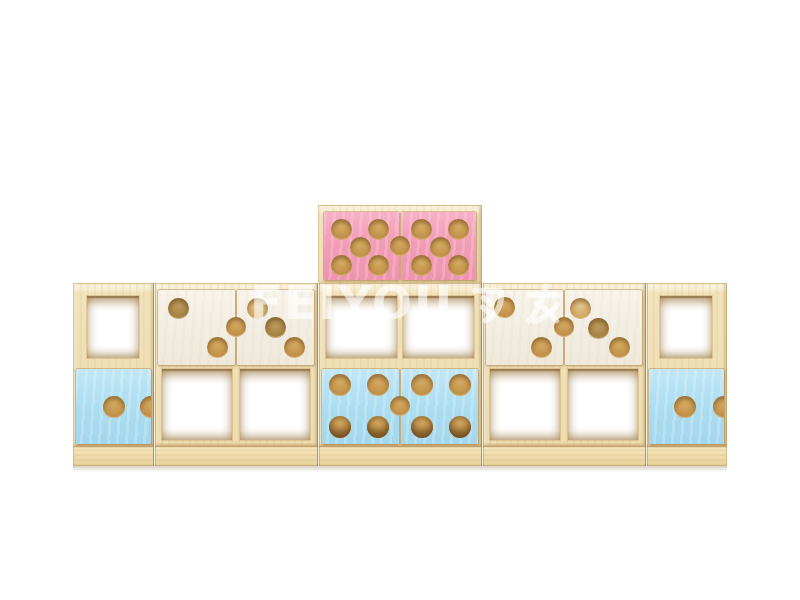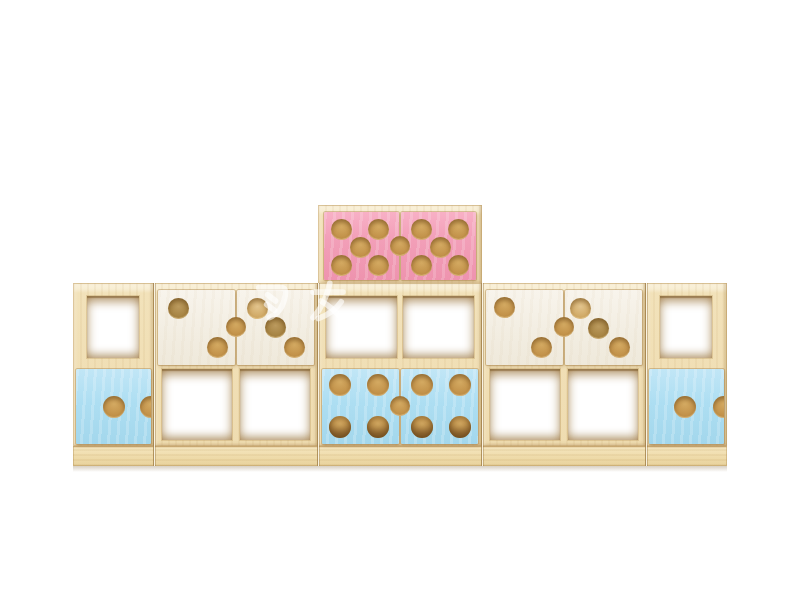--- a/index.html
+++ b/index.html
@@ -147,20 +147,21 @@
     <div class="abs door door-blue" style="left: 649px; top: 369px; width: 75px; height: 75px;">
       <div class="hole" style="left: 25px; top: 26.5px; width: 22px; height: 22px;"></div>
       <div class="hole" style="left: 64px; top: 26.5px; width: 22px; height: 22px;"></div>
     </div>
     <div class="abs junction" style="left: 152.5px; top: 283px; width: 3px; height: 183px;"></div>
     <div class="abs junction" style="left: 316.5px; top: 283px; width: 3px; height: 183px;"></div>
     <div class="abs junction" style="left: 480.5px; top: 283px; width: 3px; height: 183px;"></div>
     <div class="abs junction" style="left: 644.5px; top: 283px; width: 3px; height: 183px;"></div>
     <div class="abs ground-shadow" style="left: 73px; top: 466px; width: 654px; height: 7px;"></div>
     <div class="watermark">
+    <span class="latin">FEIYOU</span>
     <svg width="44" height="46" viewBox="0 0 50 52" fill="none" stroke="currentColor" stroke-width="6.5" stroke-linecap="round" stroke-linejoin="round">
       <path d="M10 12 H35 C40 12 41 15 40 21 C38 34 32 42 22 46"></path>
       <path d="M20 20 l9 7"></path>
       <path d="M19 31 l9 7"></path>
     </svg>
     <svg width="44" height="46" viewBox="0 0 50 52" fill="none" stroke="currentColor" stroke-width="6.5" stroke-linecap="round" stroke-linejoin="round">
       <path d="M8 17 H42"></path>
       <path d="M27 7 C24 22 17 36 8 46"></path>
       <path d="M17 27 C26 32 34 39 39 46"></path>
       <path d="M40 28 C34 37 25 43 14 47"></path>

